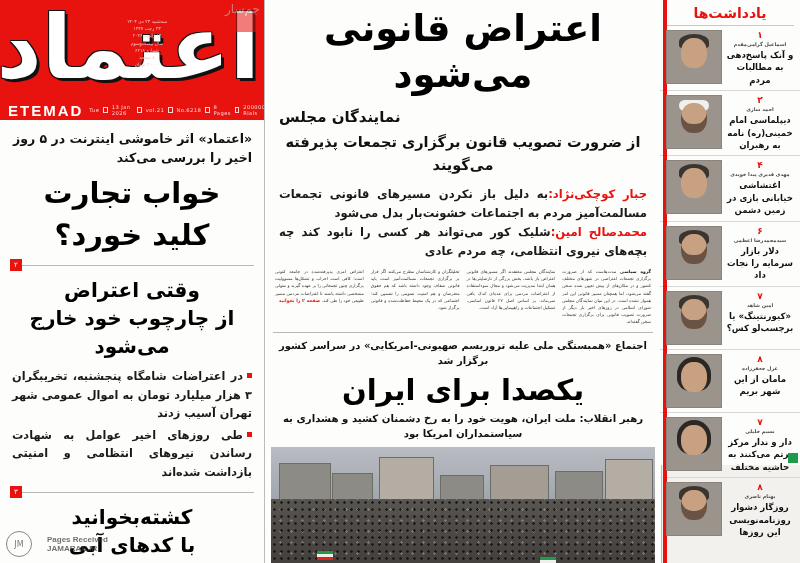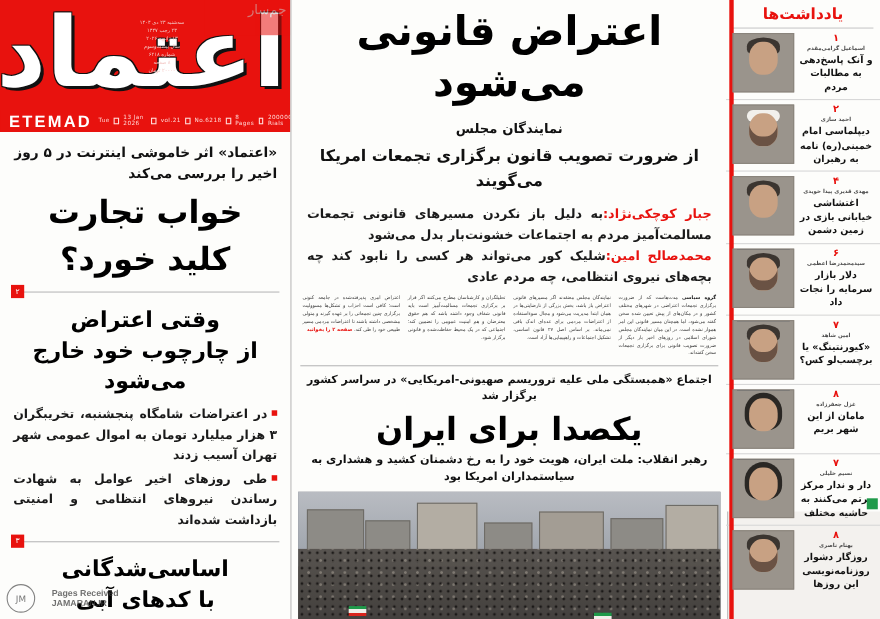--- a/index.html
+++ b/index.html
@@ -77,22 +77,22 @@
     display:flex;align-items:center;justify-content:center;font-size:8px;color:#444;
     background:rgba(255,255,255,.6);}
   .wm-text{font-size:8px;line-height:9.5px;color:#3a3a3a;font-weight:bold;
     font-family:"Liberation Sans",sans-serif;}
 
   
   .main-head{
     padding:6px 10px 0 10px;text-align:center;direction:rtl;
     font-size:37px;line-height:46px;font-weight:bold;color:#000;letter-spacing:-1px;
   }
-  .main-sub1{padding:8px 14px 0 14px;text-align:center;direction:rtl;
-    font-size:12px;line-height:23px;font-weight:bold;color:#111;}
+  .main-sub1{padding:8px 14px 0 14px;text-align:left;direction:rtl;
+    font-size:15px;line-height:23px;font-weight:bold;color:#111;}
   .main-sub2{padding:2px 14px 0 14px;text-align:center;direction:rtl;
     font-size:14.5px;line-height:23px;font-weight:bold;color:#111;}
   .quotes{padding:8px 14px 0 14px;direction:rtl;text-align:right;}
   .quote{font-size:11.6px;line-height:19px;font-weight:bold;color:#1a1a1a;text-align:justify;}
   .qname{color:#e8120e;}
   .artcols{display:flex;direction:rtl;gap:7px;padding:7px 10px 0 10px;}
   .artcol{flex:1;direction:rtl;text-align:justify;font-size:4.4px;line-height:7.2px;color:#3a3a3a;}
   .artcol .lead{color:#111;font-weight:bold;}
   .artcol .more{color:#e8120e;font-weight:bold;font-size:4.6px;}
   .thinrule{height:1px;background:#b9b9b9;margin:6px 8px 0 8px;}
@@ -207,38 +207,38 @@
       </div>
       <div class="bullet">
         <span class="bdot"></span><span>طی روزهای اخیر عوامل به شهادت رساندن نیروهای انتظامی و امنیتی بازداشت شده‌اند</span>
       </div>
     </div>
 
     <div class="rule rule-l" style="margin-top:10px">
       <span class="tab">۳</span>
     </div>
 
-    <div class="sec-title">اساسی‌شدگانی</div>
+    <div class="sec-title">کشته‌بخوانید</div>
     <div class="sec-title" style="padding-top:0">با کدهای آبی</div>
     <div class="body-sm">روایت «اعتماد» از خانواده‌هایی که صبح تا ظهر دوشنبه، برای شناسایی اجساد عزیزان‌شان به پزشکی قانونی کهریزک رفته بودند</div>
 
     <div class="watermark">
       <div class="wm-circle">JM</div>
       <div class="wm-text">
         <div>Pages Received</div>
         <div>JAMARAN.IR</div>
       </div>
     </div>
   </div>
 
   <div class="col-mid">
 
     <div class="main-head">اعتراض قانونی می‌شود</div>
     <div class="main-sub1">نمایندگان مجلس</div>
-    <div class="main-sub2">از ضرورت تصویب قانون برگزاری تجمعات امریکا می‌گویند</div>
+    <div class="main-sub2">از ضرورت تصویب قانون برگزاری تجمعات پذیرفته می‌گویند</div>
 
     <div class="quotes">
       <div class="quote">
         <span class="qname">جبار کوچکی‌نژاد:</span><span>به دلیل باز نکردن مسیرهای قانونی تجمعات مسالمت‌آمیز مردم به اجتماعات خشونت‌بار بدل می‌شود</span>
       </div>
       <div class="quote">
         <span class="qname">محمدصالح امین:</span><span>شلیک کور می‌تواند هر کسی را نابود کند چه بچه‌های نیروی انتظامی، چه مردم عادی</span>
       </div>
     </div>
 

